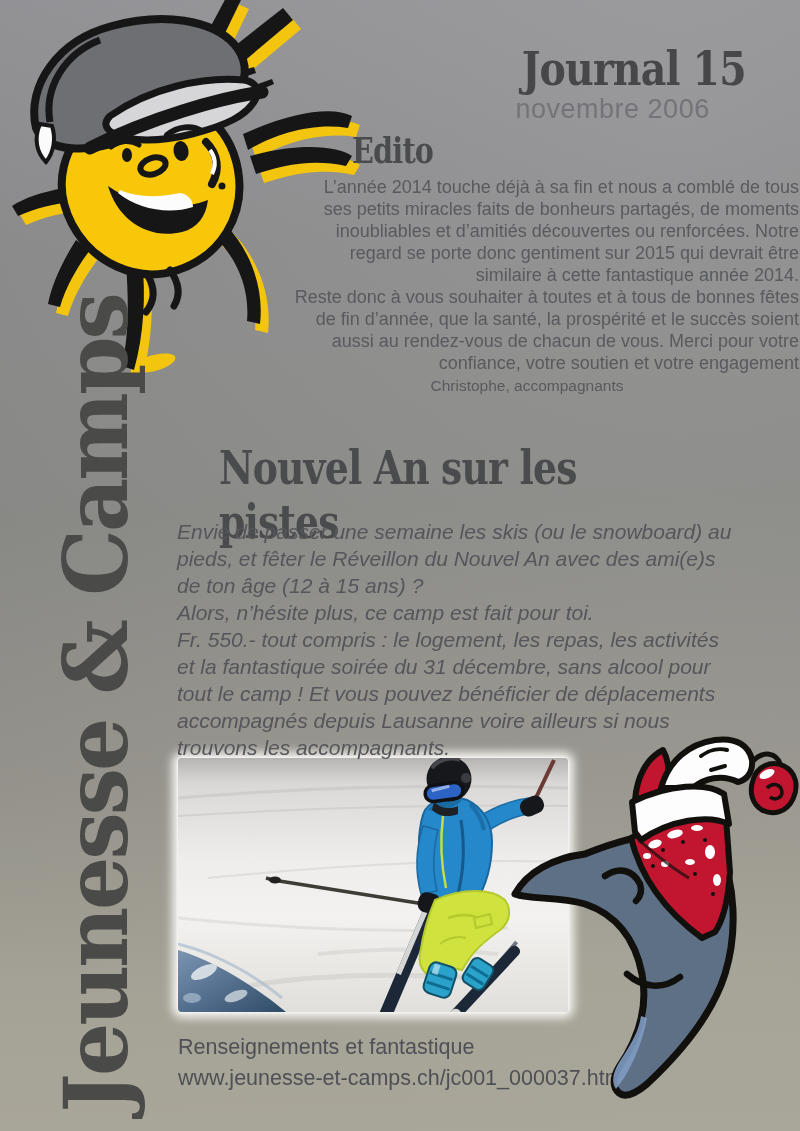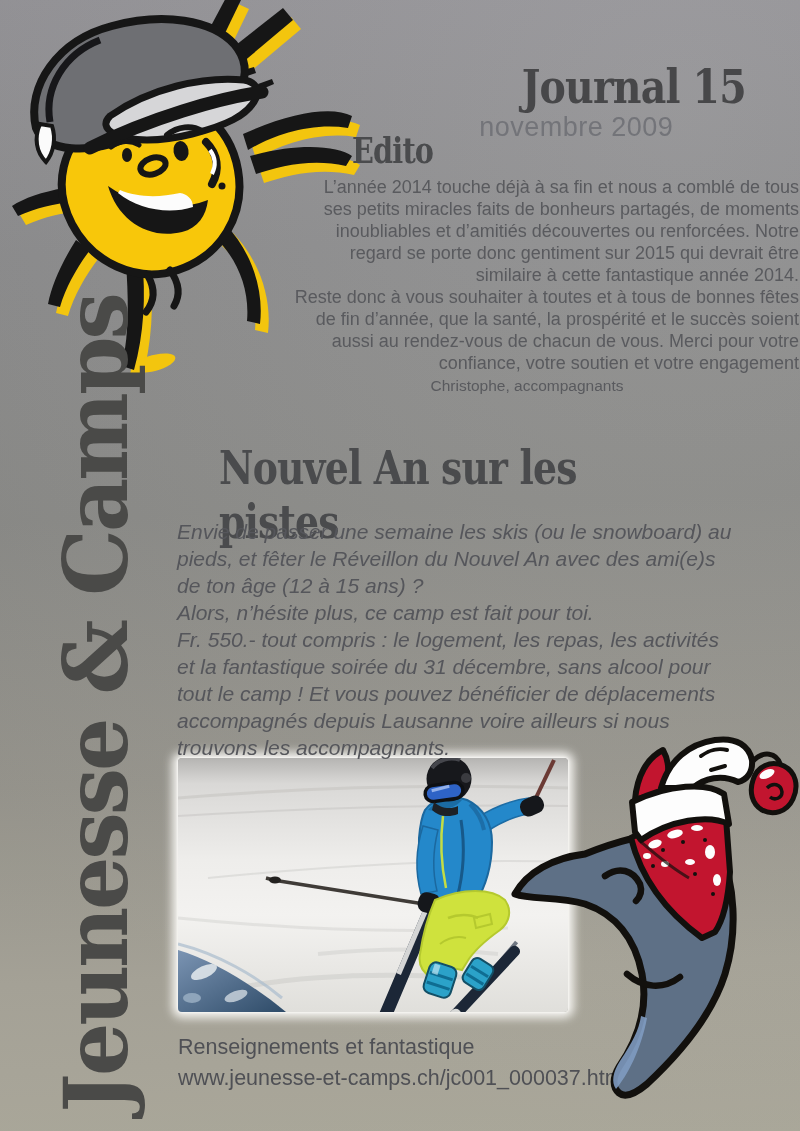--- a/index.html
+++ b/index.html
@@ -5,21 +5,21 @@
   html,body{margin:0;padding:0;}
   body{width:800px;height:1131px;overflow:hidden;position:relative;
        font-family:"Liberation Sans", sans-serif;}
   .page{position:absolute;inset:0;width:800px;height:1131px;
         background:linear-gradient(178deg,#97969a 0%,#8f8f90 22%,#8e8e8b 45%,#9d9b93 68%,#aeab9f 85%,#b4b1a3 100%);}
   .page::after{content:"";position:absolute;inset:0;pointer-events:none;
         background:radial-gradient(120% 90% at 85% 10%, rgba(255,255,255,.05), rgba(0,0,0,.06));}
   .abs{position:absolute;}
   .slab{font-family:"DejaVu Serif", serif;font-weight:700;display:inline-block;
         transform:scaleX(.82);transform-origin:left bottom;letter-spacing:-1px;}
-  .header{right:54px;top:62px;text-align:left;z-index:2;}
+  .header{right:54px;top:44px;text-align:center;z-index:2;}
   .journal-title{font-family:"DejaVu Serif", serif;font-weight:700;font-size:47px;color:#474749;
         letter-spacing:-1px;display:inline-block;transform:scaleX(.84);transform-origin:right bottom;line-height:1.05;}
   .journal-date{font-size:27px;color:#737479;margin-top:1px;letter-spacing:.5px;}
   .vertical-title{left:96px;top:704px;transform:translate(-50%,-50%) rotate(-90deg) scaleX(.95);
         white-space:nowrap;font-family:"DejaVu Serif", serif;font-weight:700;font-size:88px;
         color:#4a4a48;letter-spacing:-3px;z-index:2;}
   .edito-heading{left:352px;top:130px;font-size:35px;color:#4a4b4d;z-index:2;text-decoration:underline;}
   .edito-body{left:255px;top:176px;width:544px;text-align:right;font-size:18px;line-height:22px;
         color:#595a5e;white-space:pre;z-index:2;}
   .edito-signature{left:255px;top:377px;width:544px;text-align:center;font-size:15.5px;color:#595a5e;z-index:2;}
@@ -93,21 +93,21 @@
 
       <ellipse cx="153" cy="172" rx="13" ry="8" transform="rotate(-18 153 172)" fill="none" stroke="#161616" stroke-width="6"></ellipse>
 
       <path d="M108,192 C118,226 148,246 182,238 C198,234 206,222 208,206 C176,218 140,214 108,192 Z" fill="#161616"></path>
       <path d="M118,199 C138,215 168,221 193,213 C193,205 187,200 180,199 C158,204 136,203 120,196 Z" fill="#fcfcfc"></path>
     </svg>
   </div>
 
   <div class="abs header">
     <div class="journal-title">Journal 15</div>
-    <div class="journal-date">novembre 2009</div>
+    <div class="journal-date">novembre 2006</div>
   </div>
 
   <div class="abs vertical-title">Jeunesse &amp; Camps</div>
 
   <div class="abs edito-heading">
     <span class="slab">Edito</span>
   </div>
   <div class="abs edito-body">L’année 2014 touche déjà à sa fin et nous a comblé de tous
 ses petits miracles faits de bonheurs partagés, de moments
 inoubliables et d’amitiés découvertes ou renforcées. Notre

